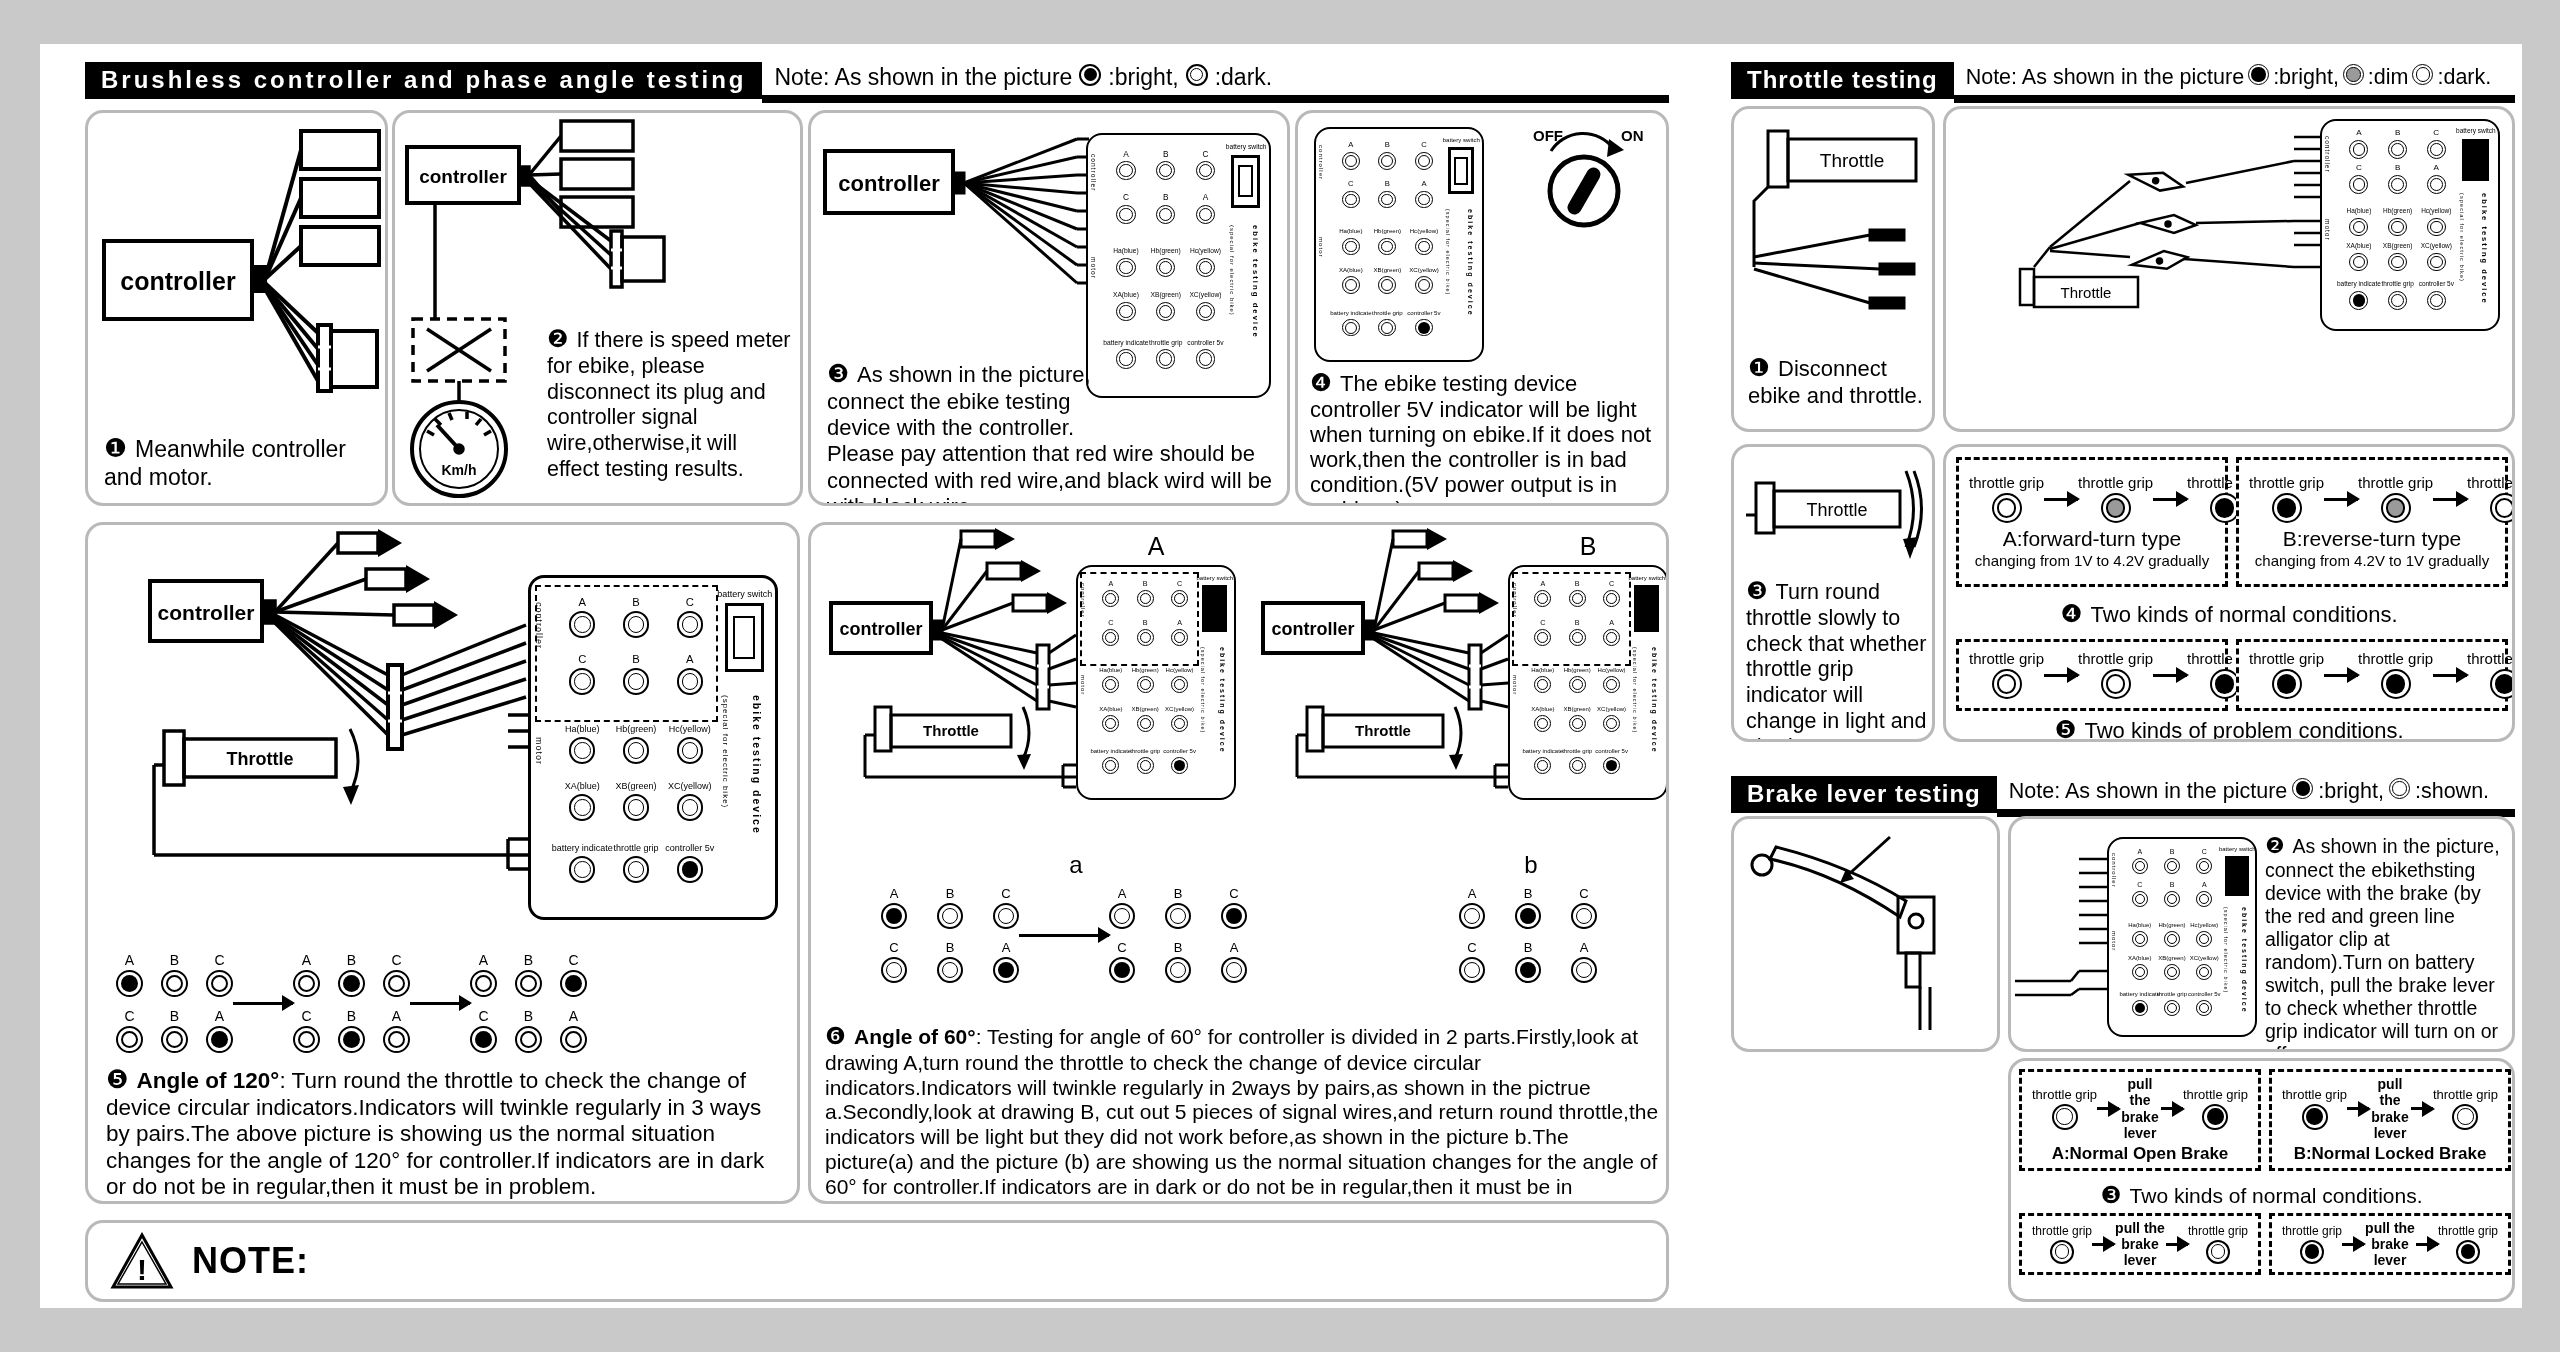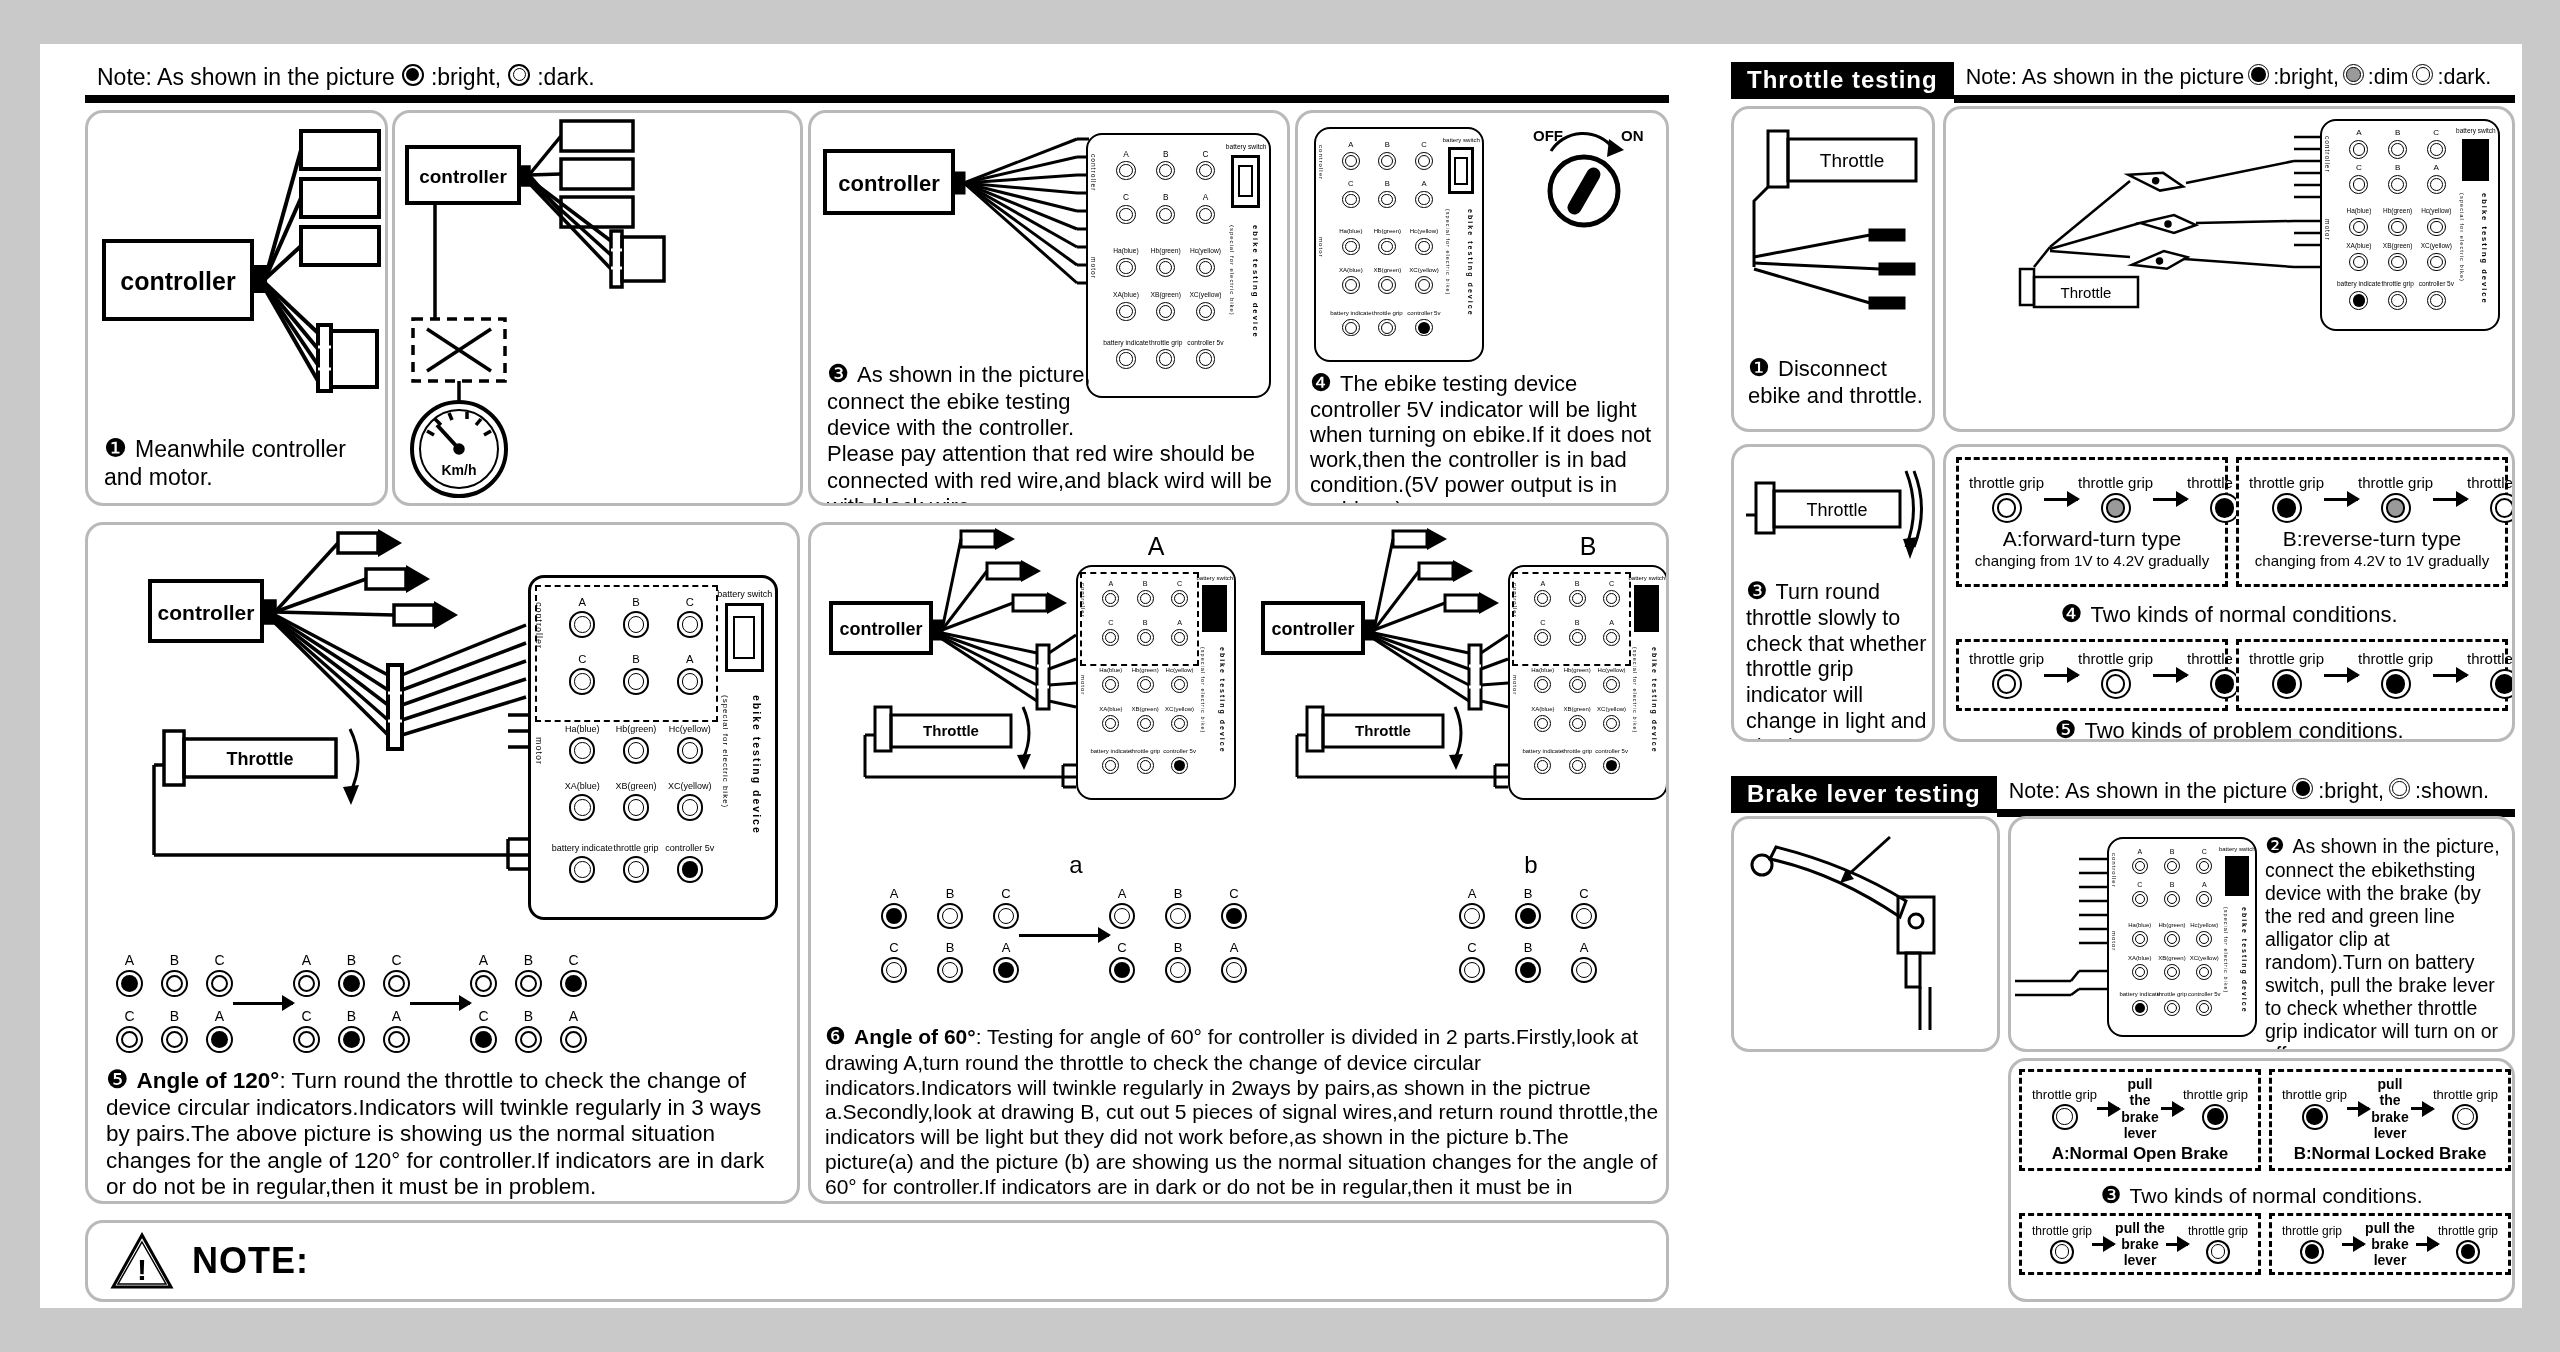--- a/index.html
+++ b/index.html
@@ -47,20 +47,21 @@
   .note-text{font-size:22px;line-height:1.25;flex:1;}
   svg{display:block;}
   svg text{font-family:"Liberation Sans","DejaVu Sans",sans-serif;fill:#000;stroke:none;}
 </style>
 </head>
 <body>
 
 <div class="sheet">
 
   <div class="titlebar" style="left:45px;top:18px;width:1584px;">
+    <div class="titlebox">Brushless controller and phase angle testing</div>
     <div class="noteline">
       <span>Note: As shown in the picture</span>
       <span><span class="ind" style="height: 22px; width: 22px; border-width: 2.09px;"><span class="ind-in" style="inset: 2.42px; background: rgb(0, 0, 0);"></span></span></span>
       <span>:bright,</span>
       <span><span class="ind" style="height: 22px; width: 22px; border-width: 2.09px;"><span class="ind-in" style="inset: 2.42px; border-width: 1.65px;"></span></span></span>
       <span>:dark.</span>
     </div>
   </div>
 
   <div class="panel" style="left:45px;top:66px;width:303px;height:396px;">
@@ -120,20 +121,23 @@
         <line x1="48" y1="294" x2="51" y2="301"></line>
         <line x1="66" y1="293" x2="66" y2="300"></line>
         <line x1="80" y1="300" x2="75" y2="306"></line>
         <line x1="90" y1="312" x2="83" y2="316"></line>
         <line x1="58" y1="330" x2="36" y2="306" stroke-width="4"></line>
         <circle cx="58" cy="330" r="4" fill="#000"></circle>
       </g>
       <text x="62" y="64" font-size="19" font-weight="bold" text-anchor="middle">controller</text>
       <text x="58" y="356" font-size="14" font-weight="bold" text-anchor="middle">Km/h</text>
     </svg>
+    <p class="instr" style="left:152px;top:212px;width:246px;font-size:21.5px;">
+      <span class="step">❷</span><span class="pre">If there is speed meter for ebike, please disconnect its plug and controller signal wire,otherwise,it will effect testing results.</span>
+    </p>
   </div>
 
   <div class="panel" style="left:768px;top:66px;width:482px;height:396px;">
     <svg viewBox="0 0 270 240" style="position:absolute;left:8px;top:10px;width:270px;height:240px;">
       <g stroke="#000" stroke-width="3" fill="none">
         <rect x="6" y="28" width="128" height="62" stroke-width="4"></rect>
         <rect x="134" y="50" width="11" height="20" fill="#000"></rect>
         <line x1="145" y1="60" x2="258" y2="16"></line>
         <line x1="145" y1="60" x2="258" y2="34"></line>
         <line x1="145" y1="60" x2="258" y2="52"></line>

